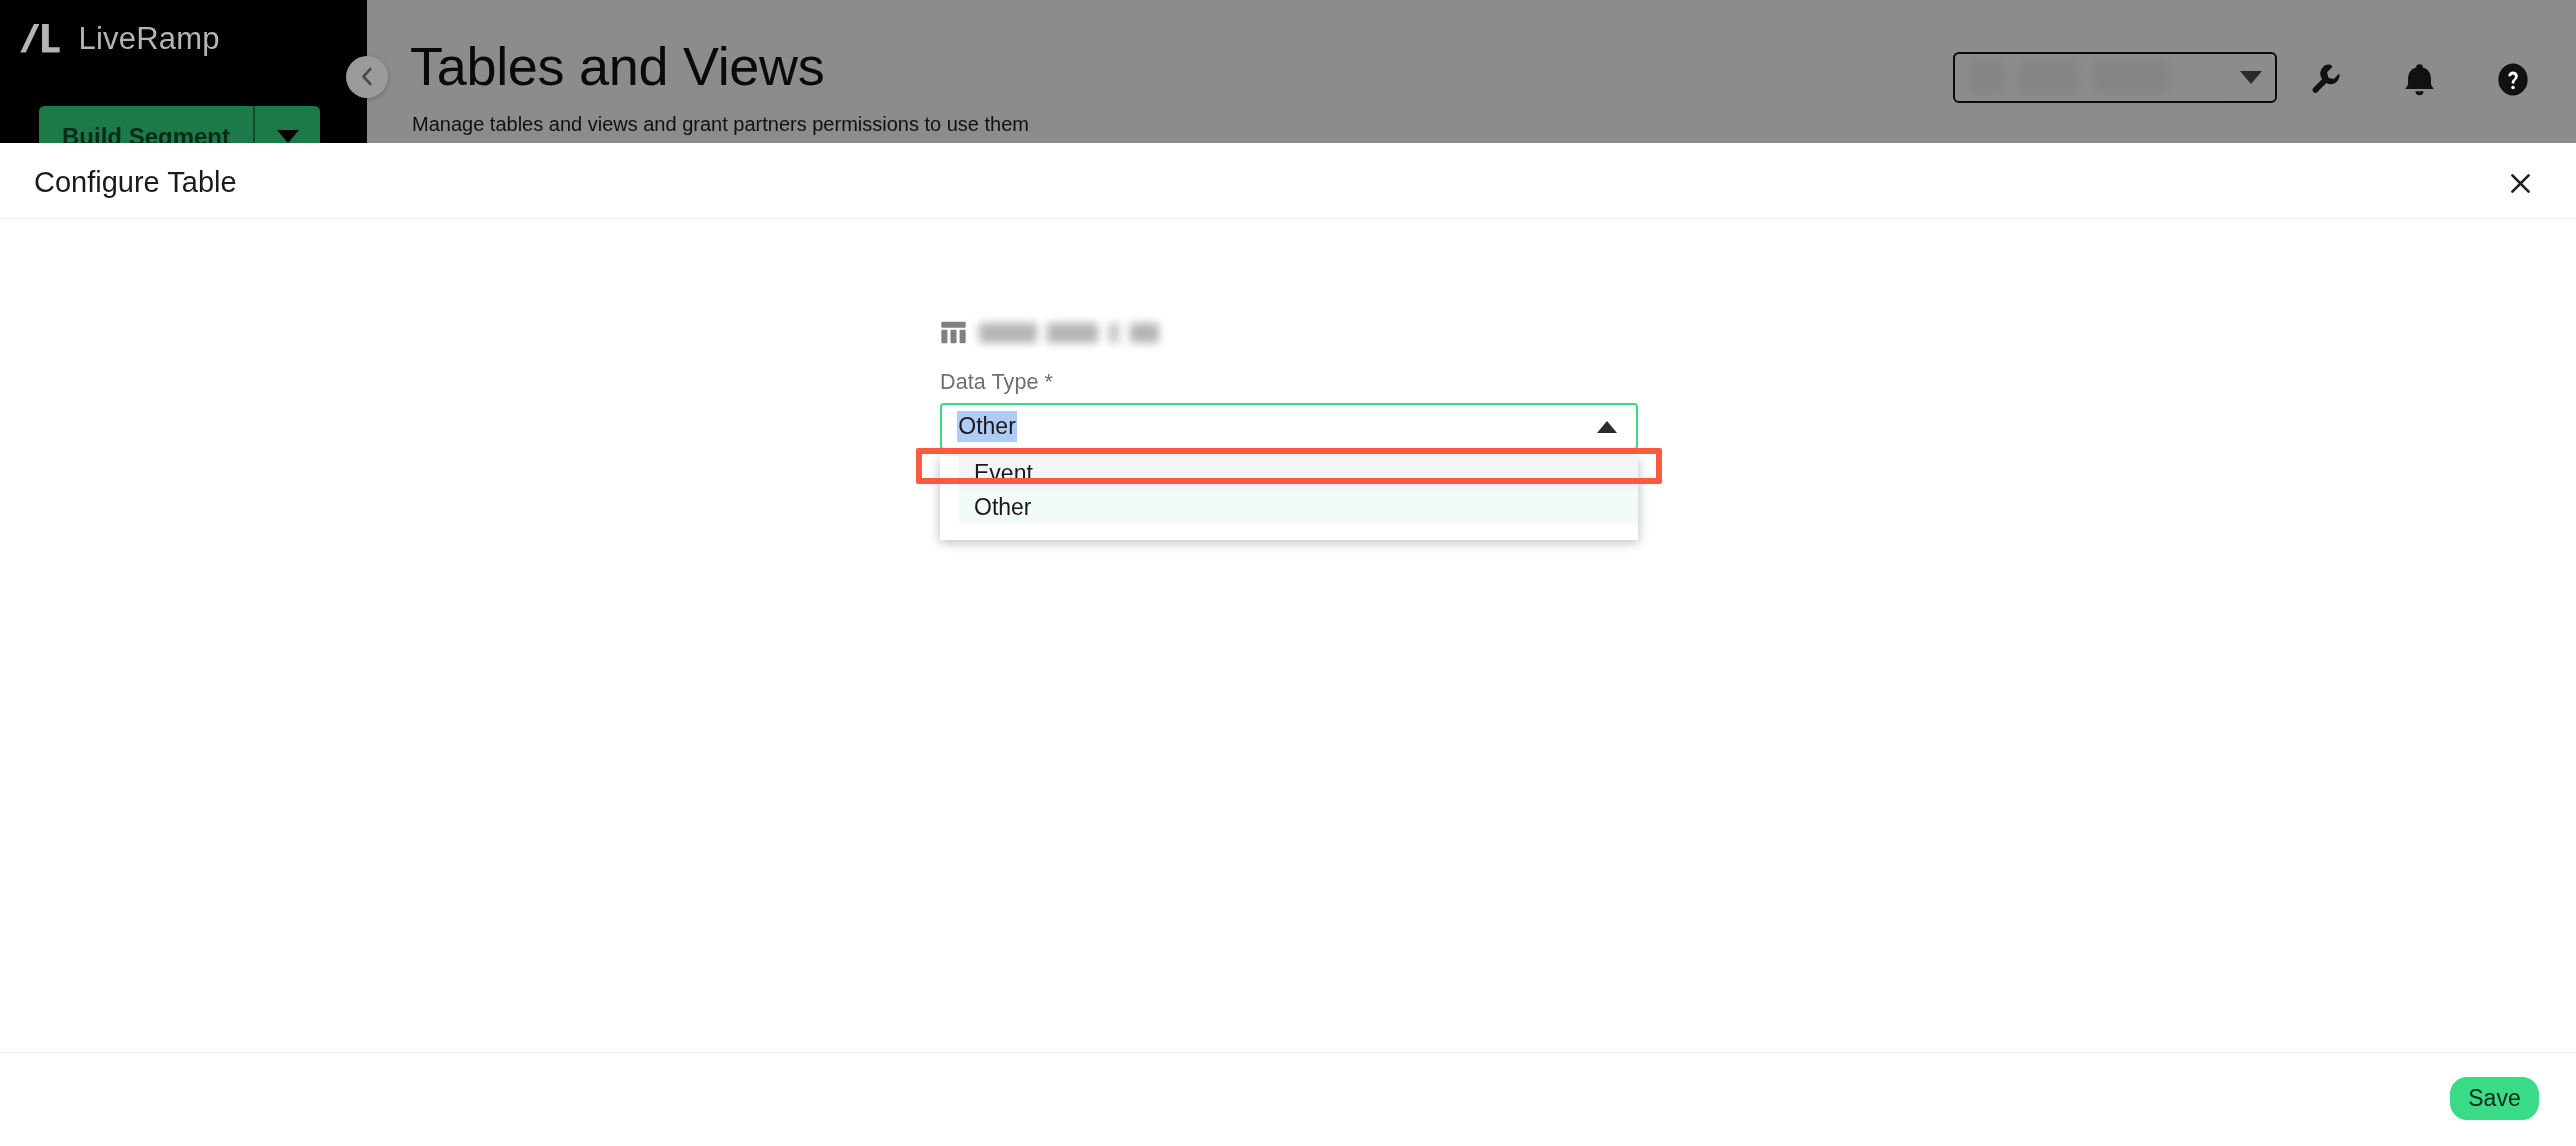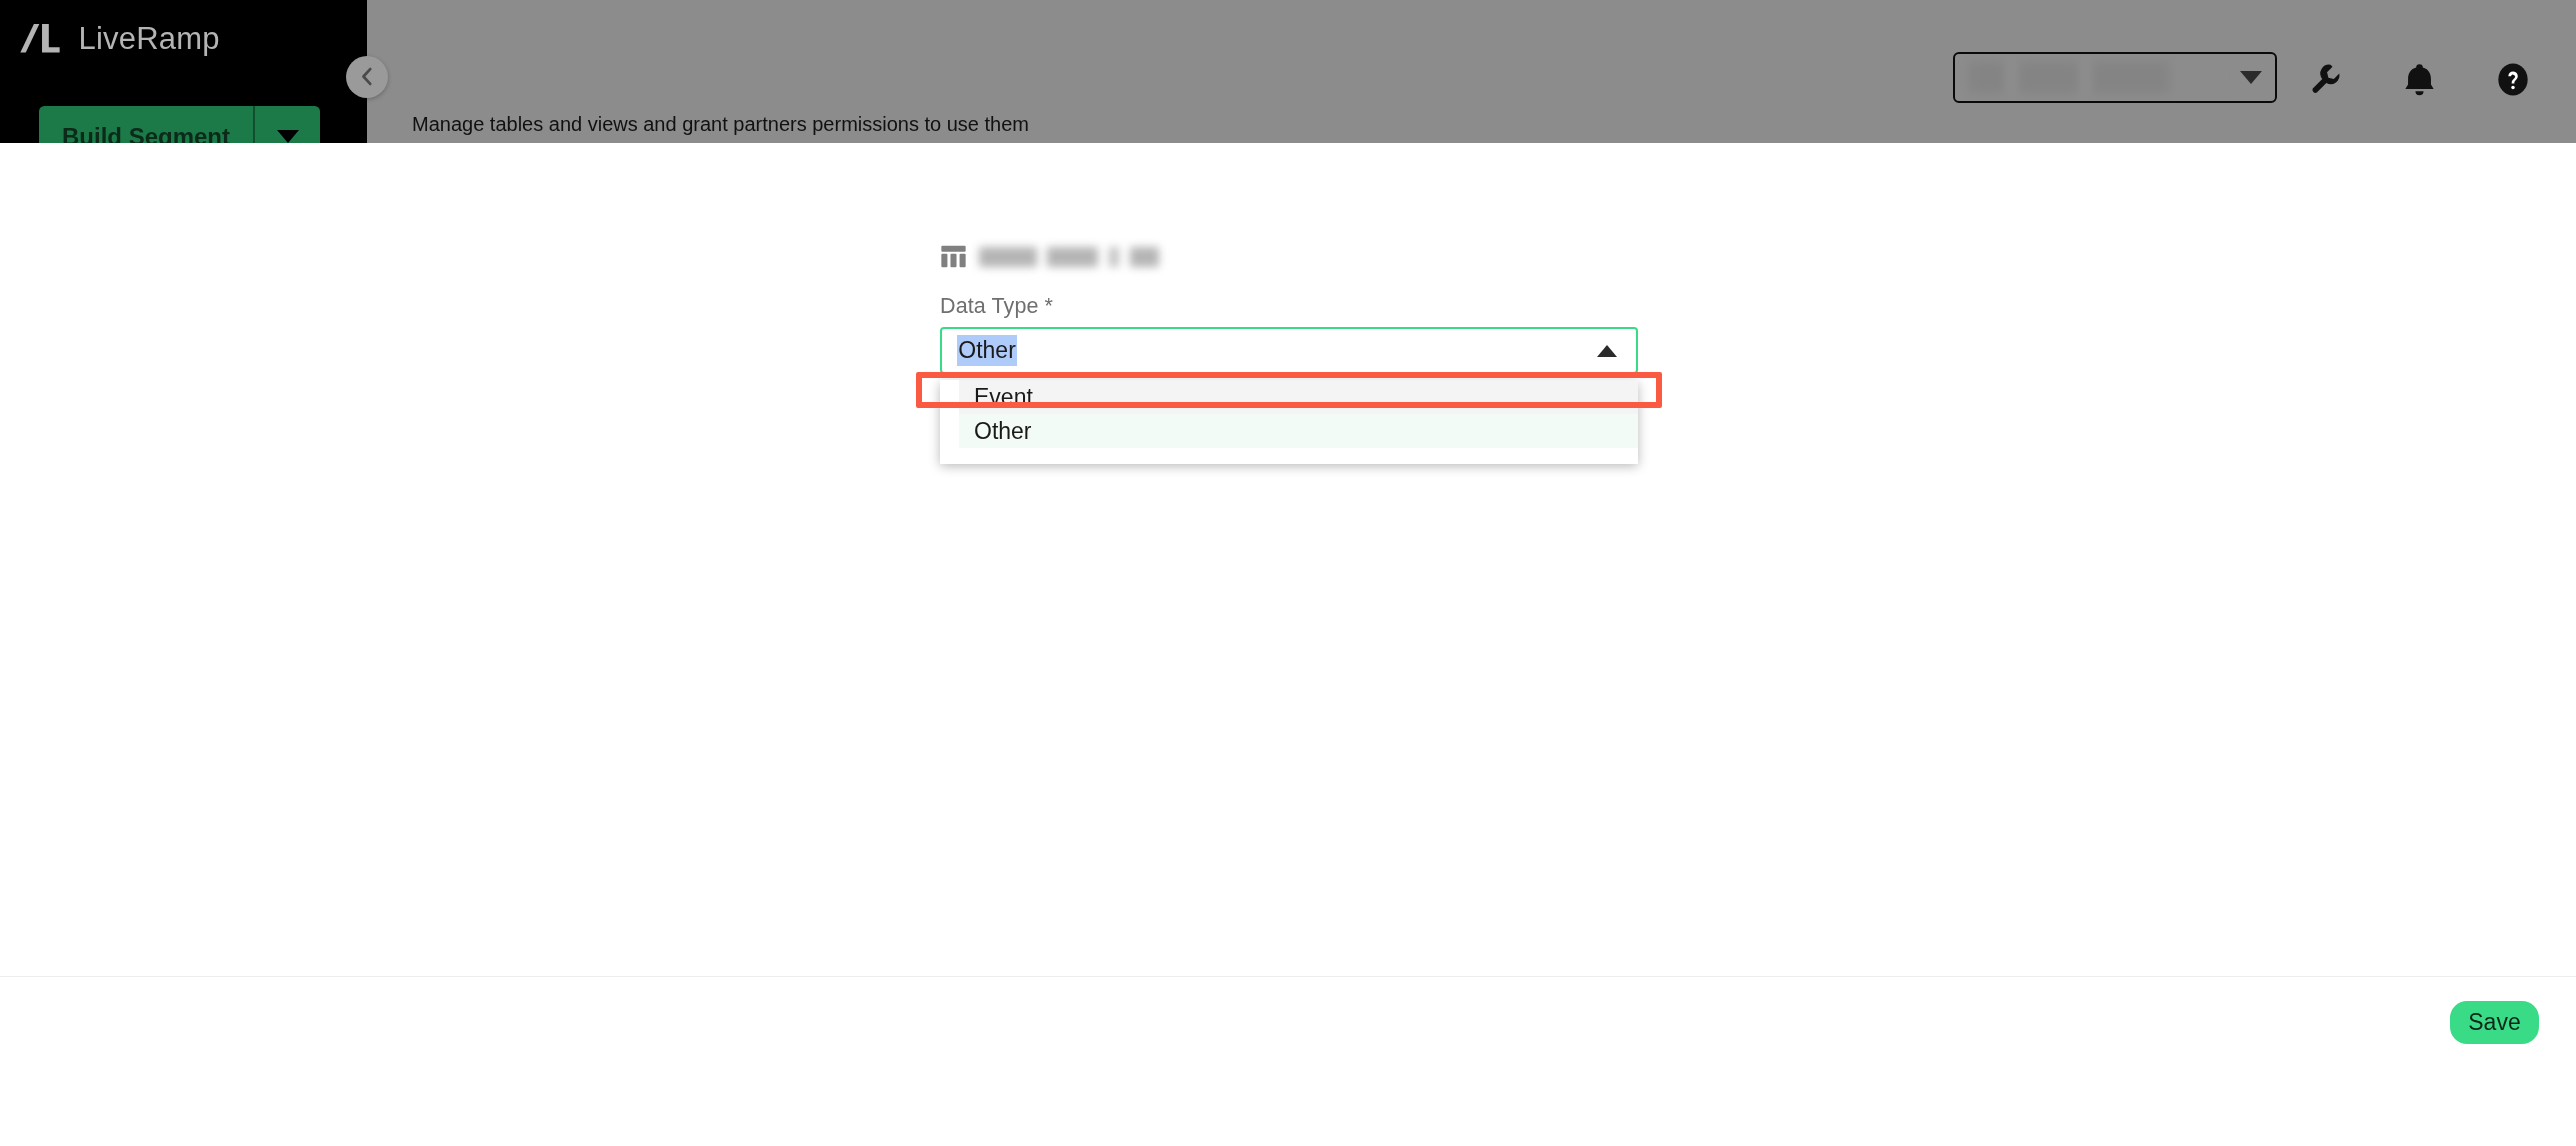--- a/index.html
+++ b/index.html
@@ -369,20 +369,21 @@
     </div>
 
     <div class="collapse-btn">
       <span>
         <svg width="23" height="23" viewBox="0 0 34 34">
           <path d="M21 6 L11 17 L21 28" fill="none" stroke="#4a4a4a" stroke-width="4" stroke-linecap="round" stroke-linejoin="round"></path>
         </svg>
       </span>
     </div>
 
+    <div class="page-title">Tables and Views</div>
     <div class="page-subtitle">Manage tables and views and grant partners permissions to use them</div>
 
     <div class="top-select">
       <span class="top-select-value"></span>
       <span class="top-select-caret"></span>
     </div>
 
     <div class="topbar-icons">
       <span class="topbar-icon">
         <svg width="34" height="34" viewBox="0 0 50 50">
@@ -401,20 +402,28 @@
           <path d="M24 14 a7 7 0 0 1 5 12 c-2 2 -3 3 -3 6 h-4 c0 -5 2 -6 4 -8 a3 3 0 1 0 -5 -3 h-4 a7 7 0 0 1 7 -7 Z" fill="#fff"></path>
           <circle cx="24" cy="38" r="2.6" fill="#fff"></circle>
         </svg>
       </span>
 
     </div>
   </div>
 
   <div class="modal">
 
+    <div class="modal-header">
+      <div class="modal-title">Configure Table</div>
+      <div class="modal-close">
+        <svg width="27" height="27" viewBox="0 0 40 40">
+          <path d="M8 8 L32 32 M32 8 L8 32" stroke="#222" stroke-width="4" stroke-linecap="round"></path>
+        </svg>
+      </div>
+    </div>
 
     <div class="modal-body">
 
       <div class="form-col">
 
         <div class="table-row-head">
           <span class="table-icon">
             <svg width="27" height="27" viewBox="0 0 40 40">
               <rect x="2" y="4" width="36" height="9" rx="1.5" fill="#808080"></rect>
               <rect x="2" y="16" width="9" height="20" rx="1.5" fill="#808080"></rect>

